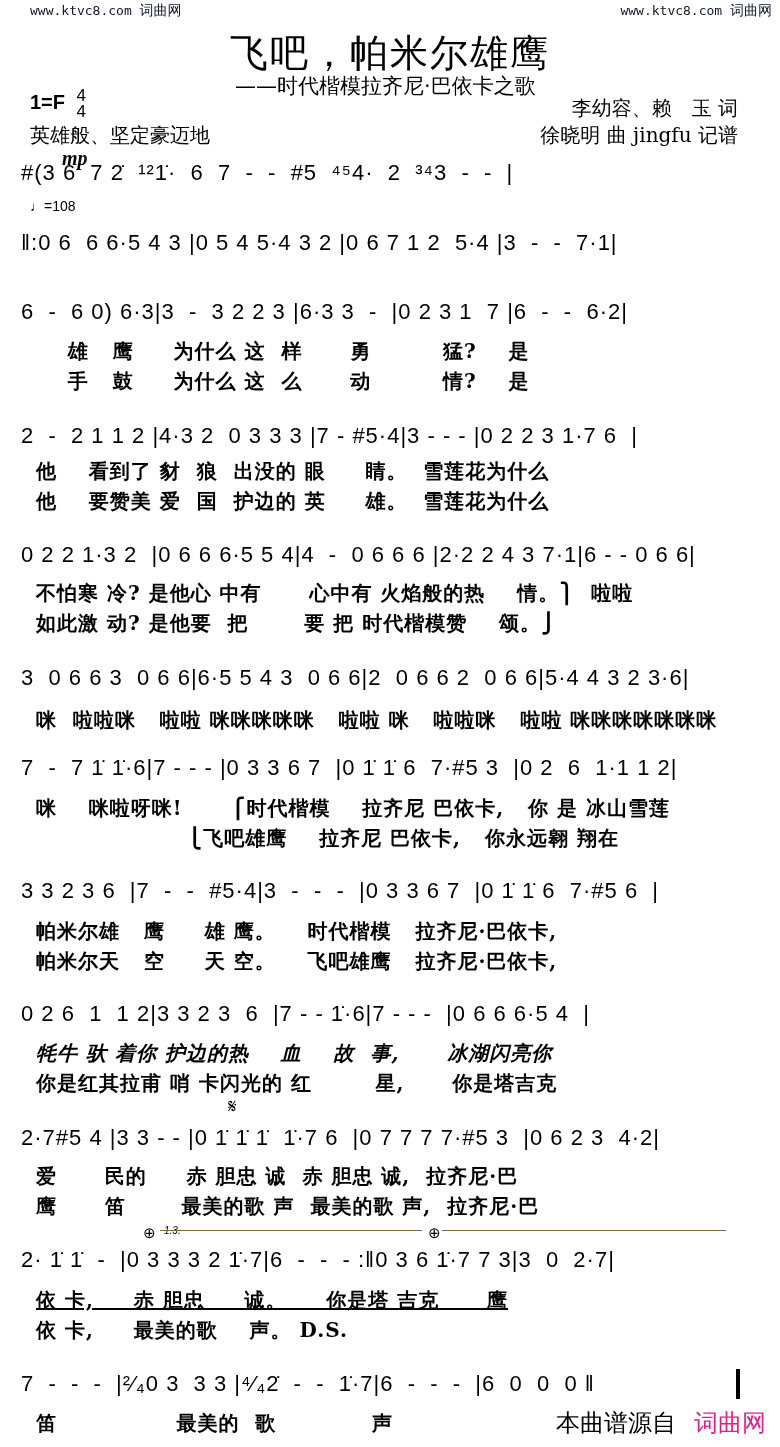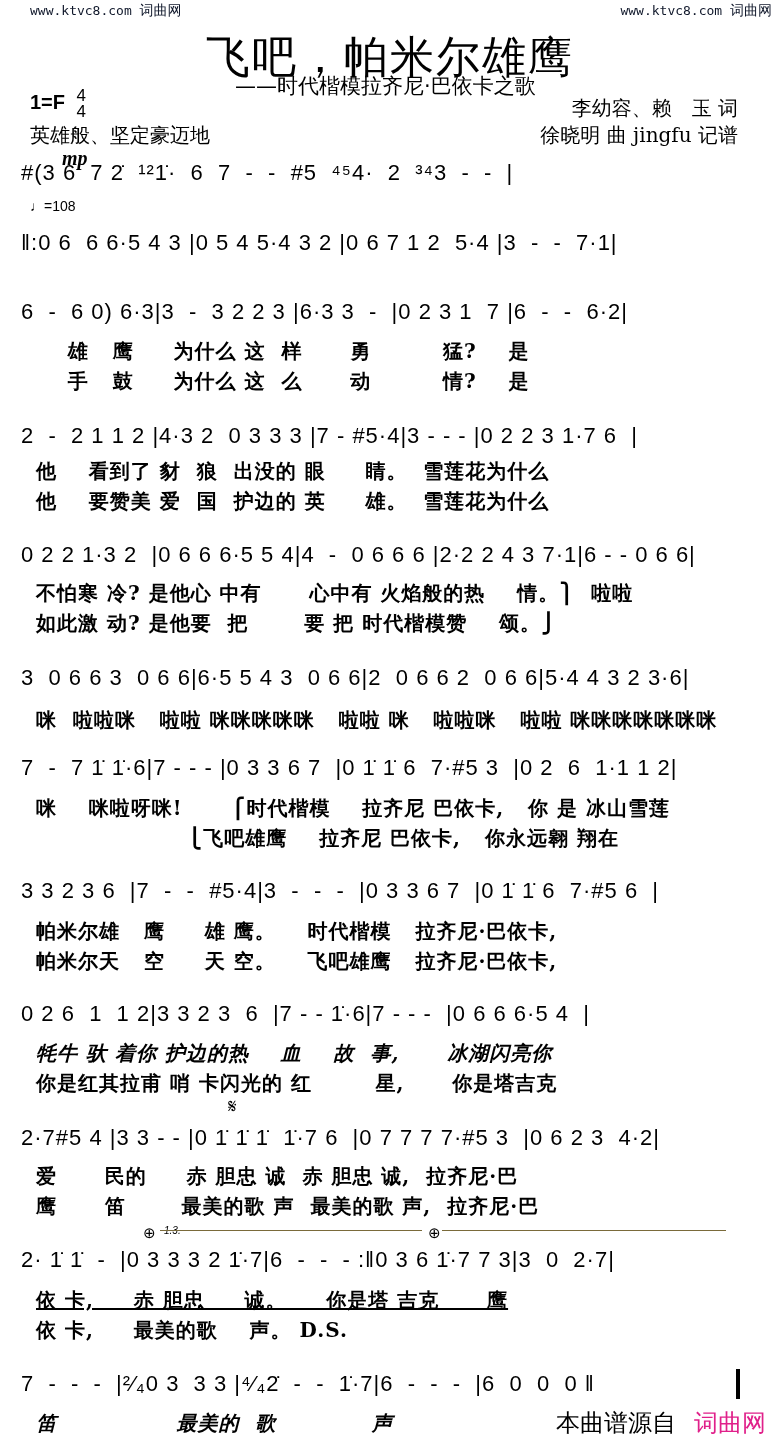--- a/index.html
+++ b/index.html
@@ -1,21 +1,21 @@
 <!DOCTYPE html>
 <html><head>
 <meta charset="utf-8">
 <style>
   html, body { margin:0; padding:0; background:#fff; }
   body { width:780px; height:1447px; position:relative; overflow:hidden;
          font-family:"DejaVu Serif", serif; color:#000; }
   .wm { position:absolute; top:2px; font-family:"DejaVu Sans Mono", monospace; font-size:13px; color:#0f172a; }
   .wm .cn { font-family:"DejaVu Sans", sans-serif; font-size:14px; }
   .title { position:absolute; top:28px; left:0; width:780px; text-align:center;
-           font-family:"DejaVu Serif", serif; font-size:44px; letter-spacing:2px; }
+           font-family:"DejaVu Serif", serif; font-size:38px; letter-spacing:2px; }
   .subtitle { position:absolute; top:72px; left:235px; font-family:"DejaVu Sans", sans-serif; font-size:21px; }
   .key { position:absolute; top:88px; left:30px; font-family:"Liberation Sans", sans-serif; font-size:20px; font-weight:bold; }
   .ts { display:inline-flex; flex-direction:column; align-items:center; line-height:16px; font-size:17px; font-weight:normal; vertical-align:middle; margin-left:6px; }
   .meta { position:absolute; font-size:20px; }
   .notes { position:absolute; left:21px; right:30px; height:32px; display:flex; align-items:center;
            font-family:"Liberation Sans", sans-serif; font-size:22px; white-space:pre; letter-spacing:1px; }
   .lyric { position:absolute; left:36px; right:30px; font-size:20px; font-weight:bold; white-space:pre;
            font-family:"DejaVu Serif", serif; letter-spacing:1px; }
   .small { position:absolute; font-family:"Liberation Sans", sans-serif; }
   .dyn { font-style:italic; font-weight:bold; font-size:20px; font-family:"Liberation Serif", serif; }
@@ -93,18 +93,18 @@
 <div class="small" style="top:1225px; left:164px; font-size:10px; font-style:italic;">1.3.</div>
 <div style="position:absolute; top:1230px; left:160px; width:262px; height:1px; background:#7a6a3a;"></div>
 <div class="small" style="top:1224px; left:428px; font-size:15px;">⊕</div>
 <div style="position:absolute; top:1230px; left:442px; width:284px; height:1px; background:#7a6a3a;"></div>
 
 <div class="notes" style="top:1244px;">2· 1̇ 1̇  -  |0 3 3 3 2 1̇·7|6  -  -  - :‖0 3 6 1̇·7 7 3|3  0  2·7|</div>
 <div class="lyric" style="top:1287px;text-decoration:underline;">依 卡,     赤 胆忠     诚。     你是塔 吉克      鹰</div>
 <div class="lyric" style="top:1317px;">依 卡,     最美的歌    声。 D.S.</div>
 
 <div class="notes" style="top:1368px;">7  -  -  -  |²⁄₄0 3  3 3 |⁴⁄₄2̇  -  -  1̇·7|6  -  -  -  |6  0  0  0 ‖</div>
-<div class="lyric" style="top:1410px;font-style:italic;">笛               最美的  歌            声</div>
+<div class="lyric" style="top:1410px;">笛               最美的  歌            声</div>
 <div class="final-bar" style="top:1369px; left:736px;"></div>
 
 <div class="footer">
   <span>本曲谱源自</span><span class="brand">词曲网</span>
 </div>
 
 </body></html>

